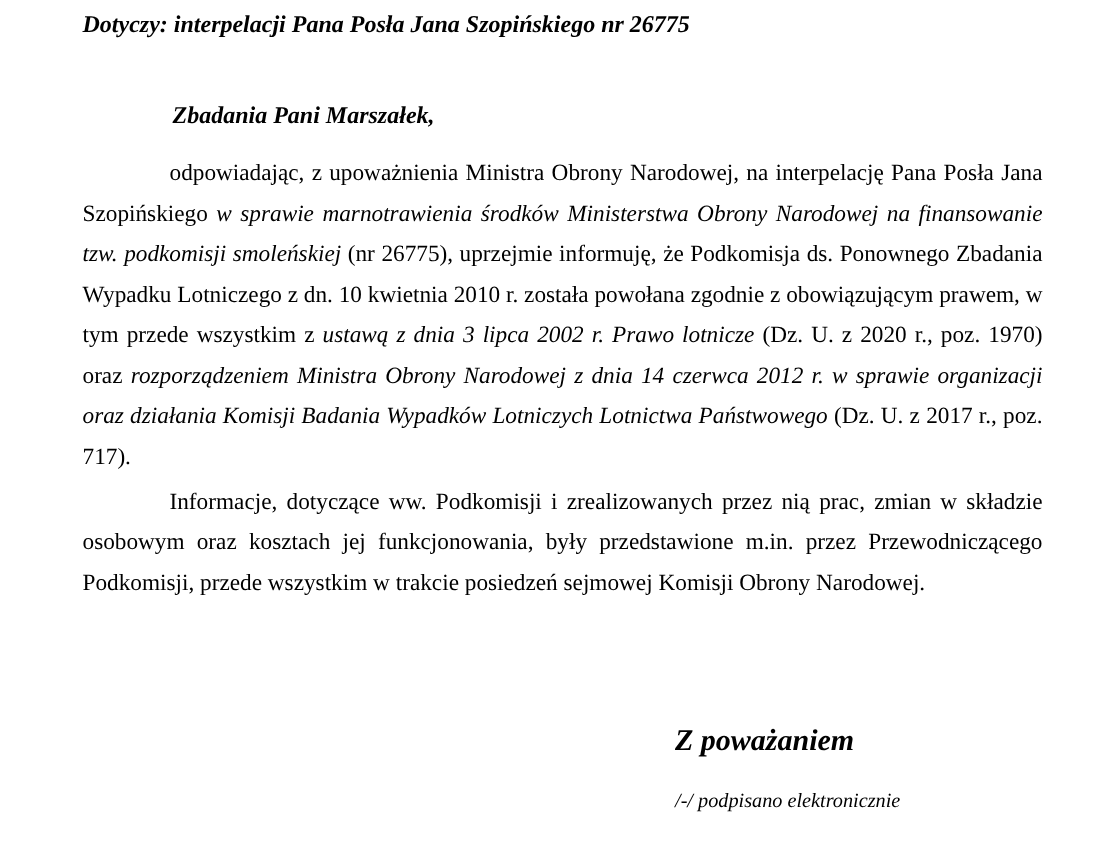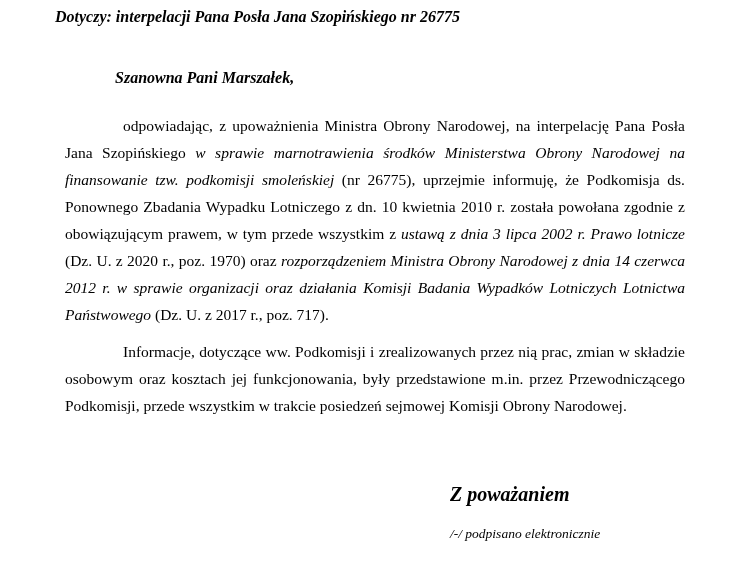--- a/index.html
+++ b/index.html
@@ -39,21 +39,21 @@
   .body-text {
     position: absolute;
     left: 55px;
     top: 102px;
     width: 640px;
     font-size: 15.5px;
     line-height: 27px;
     text-align: justify;
   }
   .para {
-    margin: 10px;
+    margin: 0;
     text-indent: 58px;
   }
   .para.gap-before {
     margin-top: 3px;
   }
   .para .it {
     font-style: italic;
   }
   .closing {
     position: absolute;
@@ -76,21 +76,21 @@
     text-align: center;
   }
 </style>
 </head>
 <body>
 
 <div class="page">
 
   <p class="subject">Dotyczy: interpelacji Pana Posła Jana Szopińskiego nr 26775</p>
 
-  <p class="salutation">Szanowna Pani Marszałek,</p>
+  <p class="salutation">Zbadania Pani Marszałek,</p>
 
   <div class="body-text">
     <p class="para"><span>odpowiadając, z upoważnienia Ministra Obrony Narodowej, na interpelację Pana Posła Jana Szopińskiego </span><span class="it">w sprawie marnotrawienia środków Ministerstwa Obrony Narodowej na finansowanie tzw. podkomisji smoleńskiej</span><span> (nr 26775), uprzejmie informuję, że Podkomisja ds. Ponownego Zbadania Wypadku Lotniczego z dn. 10 kwietnia 2010 r. została powołana zgodnie z obowiązującym prawem, w tym przede wszystkim z </span><span class="it">ustawą z dnia 3 lipca 2002 r. Prawo lotnicze</span><span> (Dz. U. z 2020 r., poz. 1970) oraz </span><span class="it">rozporządzeniem Ministra Obrony Narodowej z dnia 14 czerwca 2012 r. w sprawie organizacji oraz działania Komisji Badania Wypadków Lotniczych Lotnictwa Państwowego</span><span> (Dz. U. z 2017 r., poz. 717).</span></p>
     <p class="para gap-before"><span>Informacje, dotyczące ww. Podkomisji i zrealizowanych przez nią prac, zmian w składzie osobowym oraz kosztach jej funkcjonowania, były przedstawione m.in. przez Przewodniczącego Podkomisji, przede wszystkim w trakcie posiedzeń sejmowej Komisji Obrony Narodowej.</span></p>
   </div>
 
   <p class="closing">Z poważaniem</p>
 
   <p class="signature">/-/ podpisano elektronicznie</p>
 

